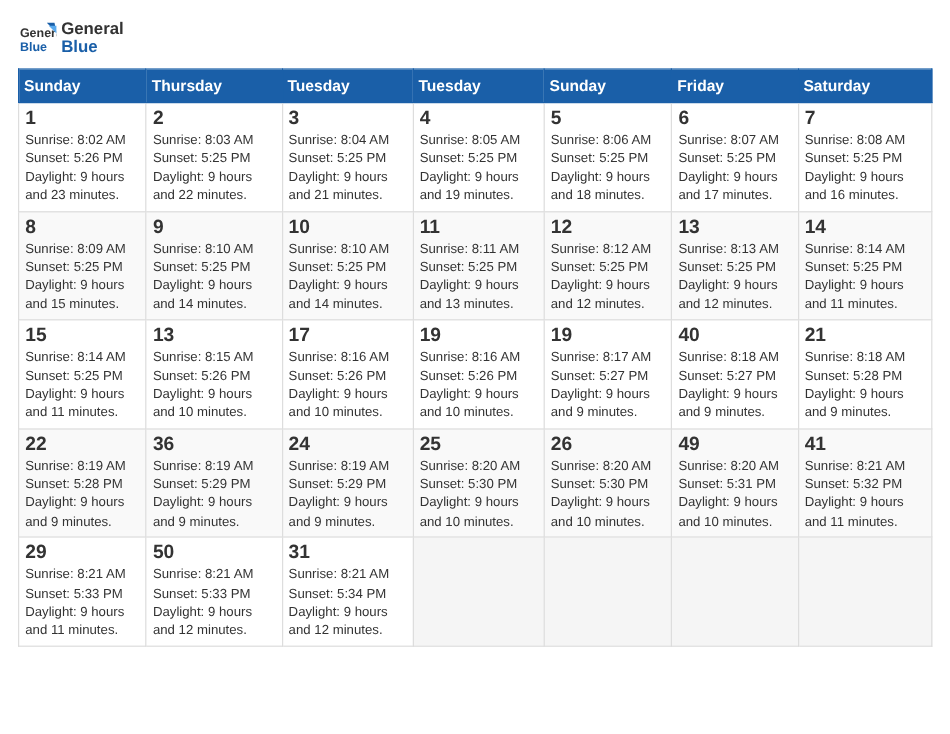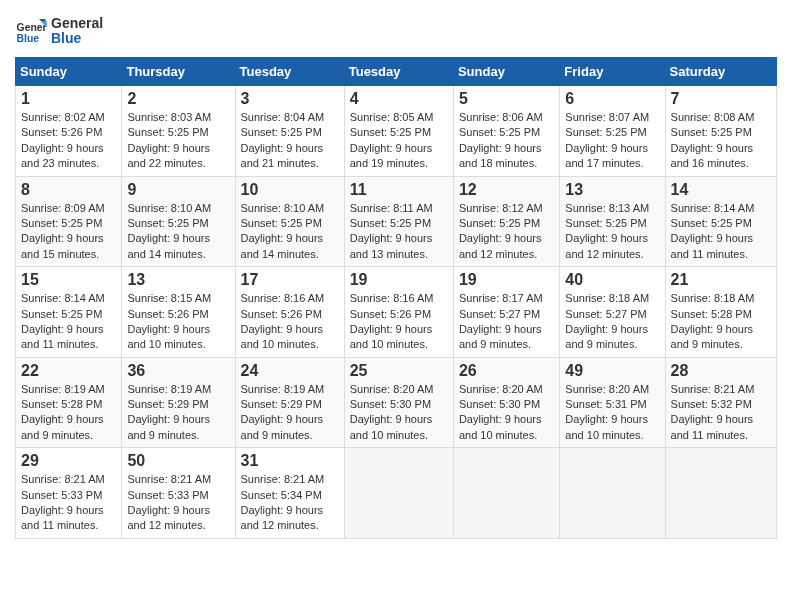--- a/index.html
+++ b/index.html
@@ -332,21 +332,21 @@
   </td>
         <td>
     <span class="day-number">49</span>
     <div class="day-info">
       Sunrise: 8:20 AM<br>
       Sunset: 5:31 PM<br>
       Daylight: 9 hours and 10 minutes.
     </div>
   </td>
         <td>
-    <span class="day-number">28</span>
+    <span class="day-number">41</span>
     <div class="day-info">
       Sunrise: 8:21 AM<br>
       Sunset: 5:32 PM<br>
       Daylight: 9 hours and 11 minutes.
     </div>
   </td>
       </tr>
       <tr>
         <td>
     <span class="day-number">29</span>

